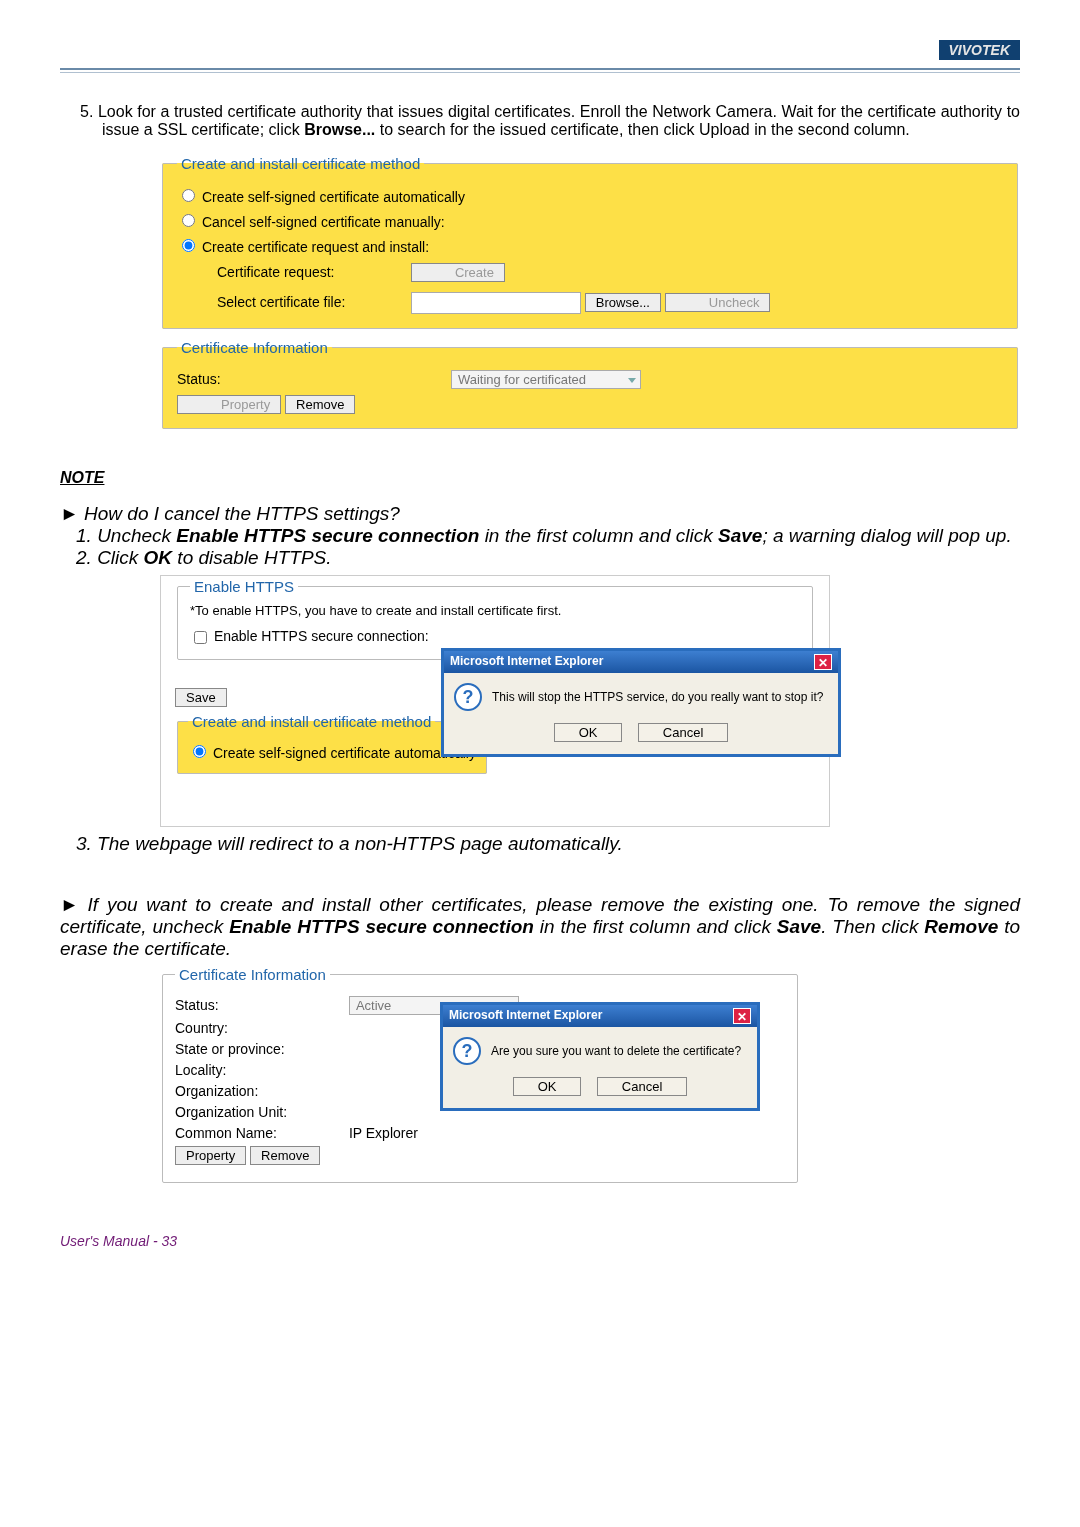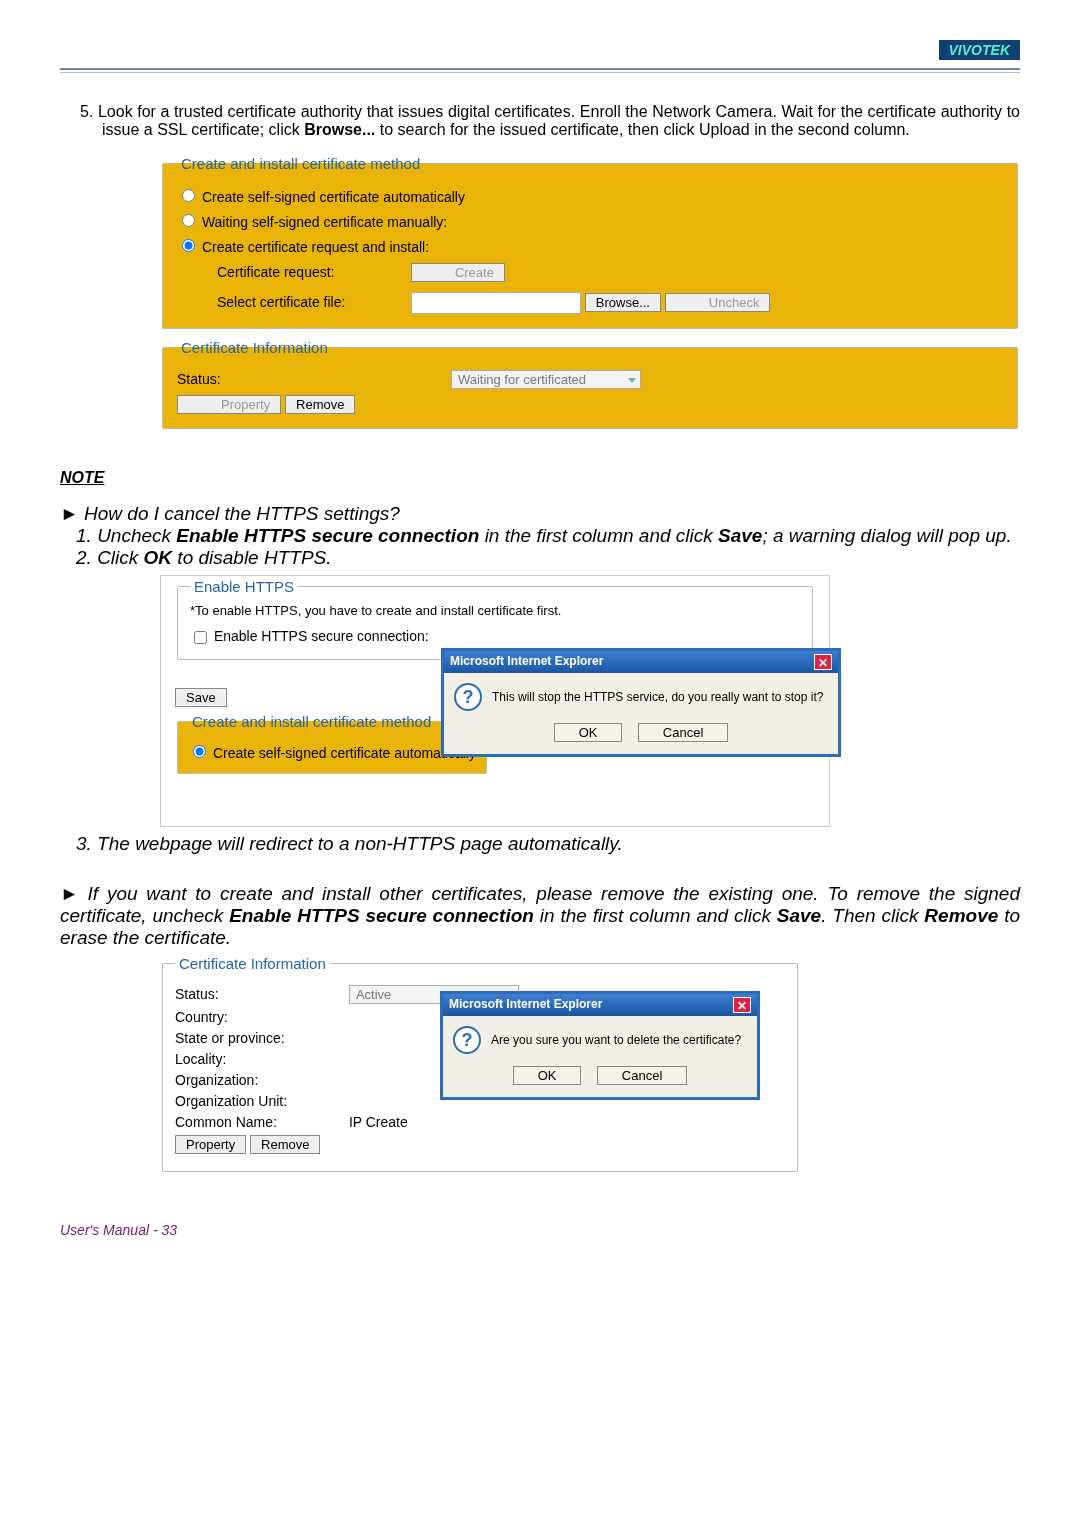--- a/index.html
+++ b/index.html
@@ -16,21 +16,21 @@
   }
   .header-bar {
     height: 20px;
     position: relative;
     margin-bottom: 8px;
   }
   .brand {
     position: absolute;
     right: 0;
     top: 0;
-    color: #5eead4;
+    color: #e5e5e5;
     background: #104070;
     padding: 2px 10px;
     font-style: italic;
     font-weight: bold;
     font-size: 14px;
   }
   .hr1 { border: none; border-top: 2px solid #6a8aa8; margin: 0 0 2px 0; }
   .hr2 { border: none; border-top: 1px solid #b0c0d0; margin: 0 0 30px 0; }
   .step {
     font-size: 16px;
@@ -43,21 +43,21 @@
   .shot {
     margin: 2px 0 10px 100px;
   }
   fieldset {
     border: 1px solid #bbb;
     border-radius: 2px;
     padding: 8px 14px 14px 14px;
     margin-bottom: 10px;
     font-size: 14px;
     position: relative;
-    background: #eab308;
+    background: #fde047;
   }
   legend {
     color: #2266aa;
     font-size: 15px;
     padding: 0 4px;
   }
   .radio-row { margin: 6px 0; }
   .sub-indent { margin-left: 40px; margin-top: 8px; }
   .label-col { display: inline-block; width: 190px; }
   .btn {
@@ -214,21 +214,21 @@
 
   <div class="shot">
     <fieldset>
       <legend>Create and install certificate method</legend>
       <div class="radio-row">
         <input type="radio" name="m1" style="">
         <span>Create self-signed certificate automatically</span>
       </div>
       <div class="radio-row">
         <input type="radio" name="m1" style="">
-        <span>Waiting self-signed certificate manually:</span>
+        <span>Cancel self-signed certificate manually:</span>
       </div>
       <div class="radio-row">
         <input type="radio" name="m1" checked="" style="">
         <span>Create certificate request and install:</span>
       </div>
       <div class="sub-indent">
         <span class="label-col">Certificate request:</span>
         <button class="btn disabled">Create</button>
       </div>
       <div class="sub-indent" style="margin-top:10px">
@@ -298,39 +298,39 @@
           <button class="btn">Cancel</button>
         </div>
       </div>
     </div>
   </div>
 
   <div class="bullet-block">
     <div class="sub">3. The webpage will redirect to a non-HTTPS page automatically.</div>
   </div>
 
-  <div class="bullet-block" style="margin-top:28px;text-align:justify">
+  <div class="bullet-block" style="margin-top:39px;text-align:justify">
     <span class="arrow"></span><span>► If you want to create and install other certificates, please remove the existing one. To remove the signed certificate, uncheck </span><strong>Enable HTTPS secure connection</strong><span> in the first column and click </span><strong>Save</strong><span>. Then click </span><strong>Remove</strong><span> to erase the certificate.</span>
   </div>
 
   <div class="shot3">
     <fieldset class="cert-info-fs">
       <legend style="color:#2266aa">Certificate Information</legend>
       <div class="ci-row">
         <span class="label-col">Status:</span>
         <span class="status-dd" style="width:170px">Active</span>
       </div>
       <div class="ci-row"><span class="label-col">Country:</span></div>
       <div class="ci-row"><span class="label-col">State or province:</span></div>
       <div class="ci-row"><span class="label-col">Locality:</span></div>
       <div class="ci-row"><span class="label-col">Organization:</span></div>
       <div class="ci-row"><span class="label-col">Organization Unit:</span></div>
       <div class="ci-row">
         <span class="label-col">Common Name:</span>
-        <span>IP Create</span>
+        <span>IP Explorer</span>
       </div>
       <div class="ci-row">
         <button class="btn">Property</button>
         <button class="btn">Remove</button>
       </div>
     </fieldset>
 
     <div class="warn-dialog">
       <div class="dlg-title">
         <span>Microsoft Internet Explorer</span>

